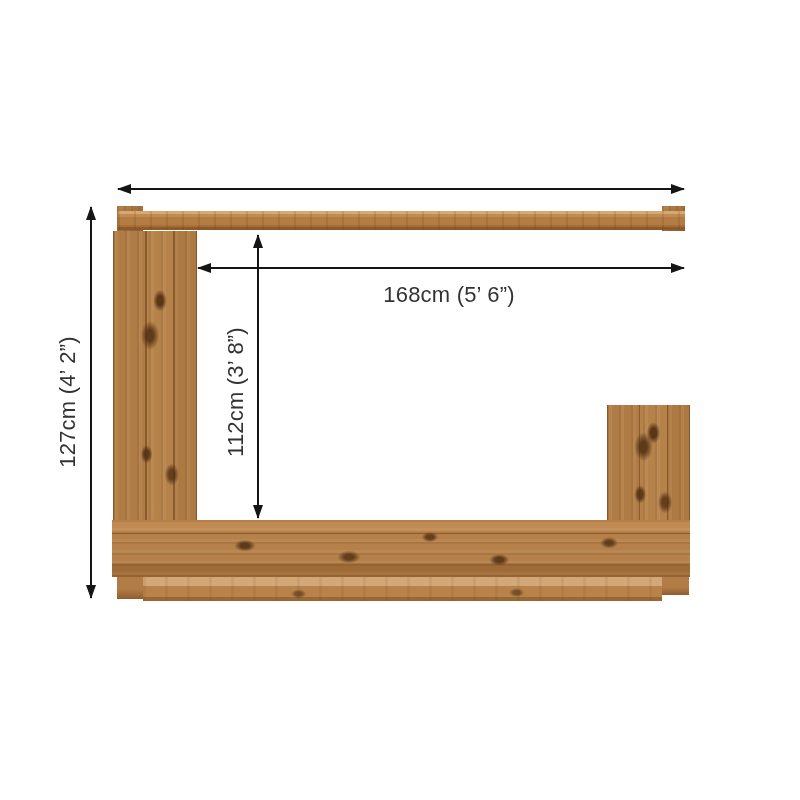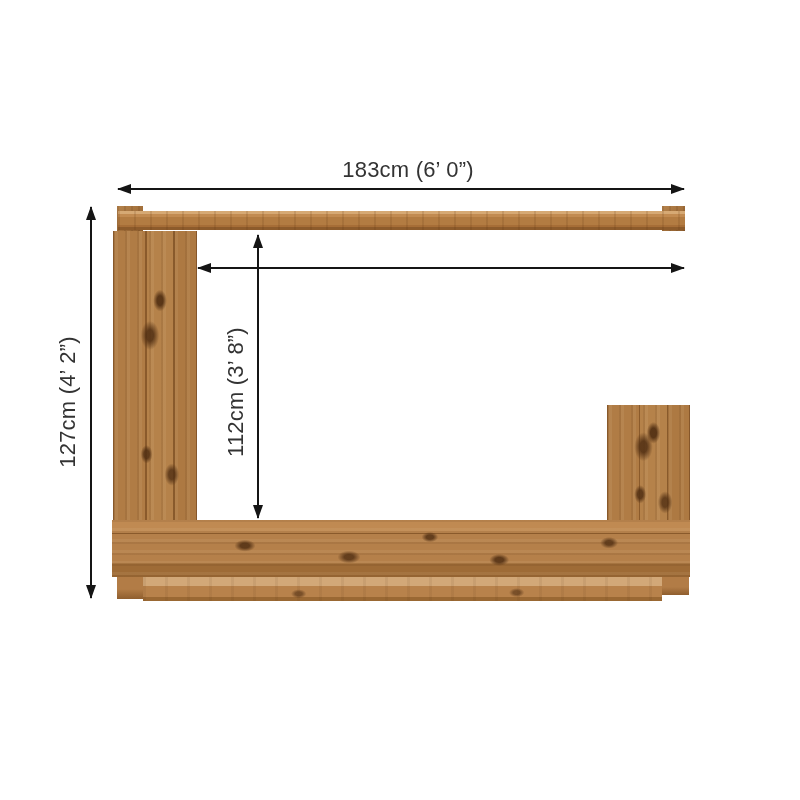--- a/index.html
+++ b/index.html
@@ -84,30 +84,30 @@
   <div class="piece top-rail" style="left:118px;top:211px;width:567px;height:19px"></div>
 
   <div class="piece post" style="left:113px;top:231px;width:84px;height:290px"></div>
   <div class="piece post" style="left:607px;top:405px;width:83px;height:116px"></div>
 
   <div class="piece counter" style="left:112px;top:520px;width:578px;height:57px"></div>
   <div class="piece base-block" style="left:117px;top:577px;width:26px;height:22px"></div>
   <div class="piece base-main" style="left:143px;top:577px;width:519px;height:24px"></div>
   <div class="piece base-block" style="left:662px;top:577px;width:27px;height:18px"></div>
 
-  <div class="dim-label" style="left:408px;top:170px">183cm (6’ 0”)</div>
   <div class="harrow" style="left:118px;top:188px;width:566px">
     <i class="ah ah-l"></i>
     <i class="ah ah-r"></i>
   </div>
 
   <div class="harrow" style="left:198px;top:267px;width:486px">
     <i class="ah ah-l"></i>
     <i class="ah ah-r"></i>
   </div>
+  <div class="dim-label" style="left:449px;top:295px">168cm (5’ 6”)</div>
 
   <div class="varrow" style="left:90px;top:207px;height:391px">
     <i class="ah ah-u"></i>
     <i class="ah ah-d"></i>
   </div>
   <div class="dim-label vert" style="left:68px;top:402px">127cm (4’ 2”)</div>
 
   <div class="varrow" style="left:257px;top:235px;height:283px">
     <i class="ah ah-u"></i>
     <i class="ah ah-d"></i>

